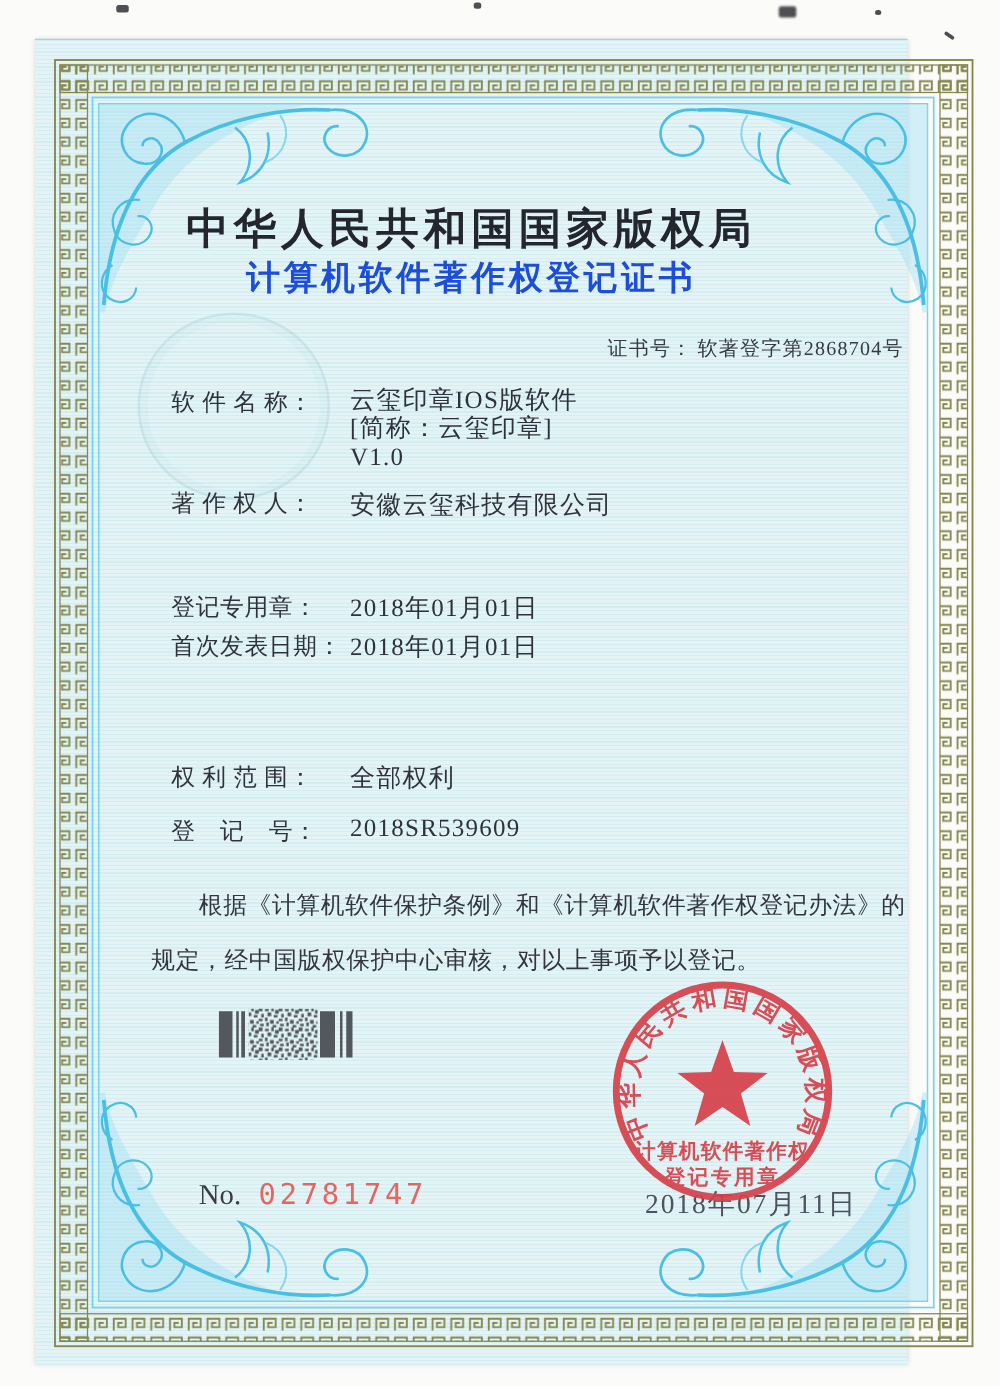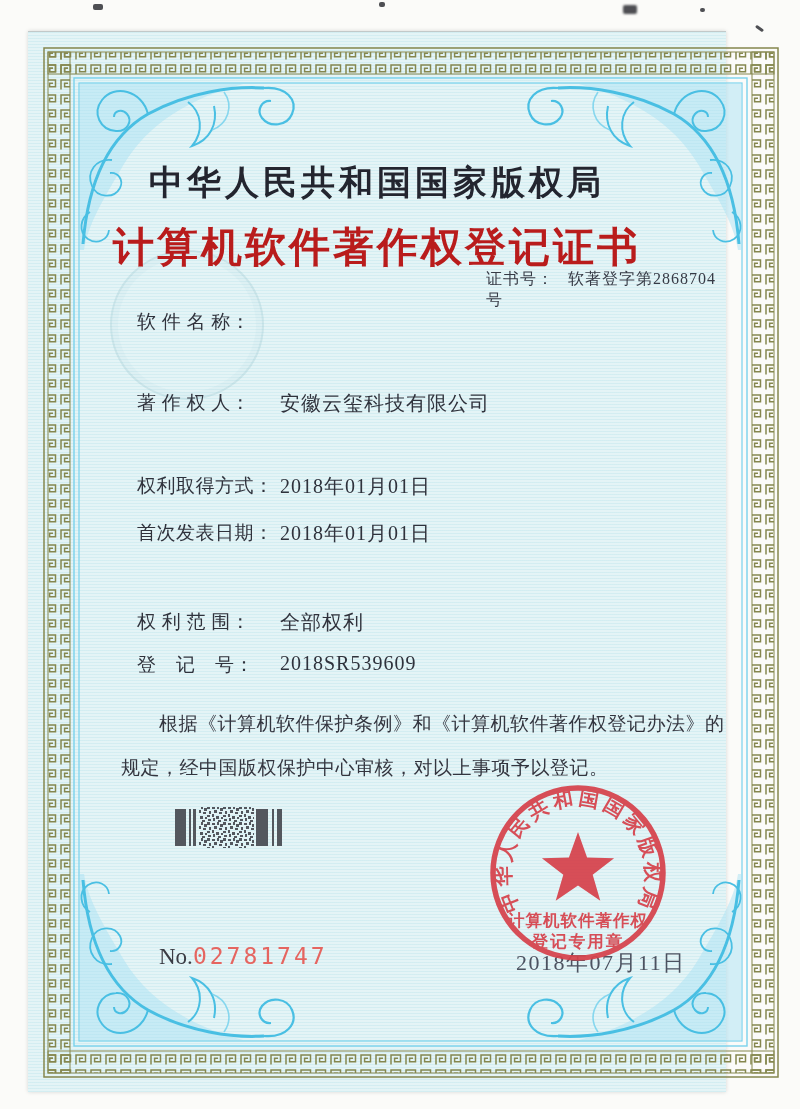--- a/index.html
+++ b/index.html
@@ -9,34 +9,34 @@
   .speck{position:absolute;background:#23242a;border-radius:2px;opacity:.8;}
   .paper{position:absolute;left:28px;top:31px;width:698px;height:1060px;
          background:#e4f4f6;border-top:1px solid #c2c9c9;box-shadow:0 0 4px rgba(0,0,0,.15);}
   .paper::before{content:"";position:absolute;inset:0;pointer-events:none;
          background:repeating-linear-gradient(0deg, rgba(125,202,218,.16) 0 1px, rgba(255,255,255,0) 1px 3px);}
   .frame{position:absolute;left:0;top:0;}
   .emboss{position:absolute;left:82px;top:218px;width:150px;height:146px;border-radius:50%;
           border:2px solid rgba(150,195,205,.42);box-shadow:inset 0 0 0 6px rgba(160,200,210,.12);opacity:.75;}
   .title{position:absolute;left:0;right:0;text-align:center;color:#23252f;font-weight:700;}
   .authority{top:128px;font-size:34px;letter-spacing:4px;}
-  .certtitle{top:188px;font-size:41px;letter-spacing:3px;font-weight:800;color:#b91c1c;}
+  .certtitle{top:172px;font-size:27px;letter-spacing:3px;font-weight:800;color:#1d4ed8;}
   .certno{position:absolute;left:458px;top:237px;font-size:16px;color:#363a45;letter-spacing:1px;}
-  .certno .lbl{margin-right:14px;}
+  .certno .lbl{margin-right:4px;}
   .row{position:absolute;left:93px;right:30px;font-size:20px;color:#2f323c;}
   .flabel{display:inline-block;width:143px;font-size:19px;letter-spacing:0.5px;vertical-align:top;margin-left:16px;}
   .fvalue{display:inline-block;vertical-align:top;letter-spacing:1px;}
   .fvalue .vline{line-height:23px;}
   .stmt{position:absolute;font-size:19px;color:#33353f;letter-spacing:0.5px;white-space:nowrap;}
   .barcode{position:absolute;left:147px;top:774px;}
   .sealwrap{position:absolute;left:450px;top:741px;width:200px;height:200px;z-index:4;opacity:.92;}
   .issuedate{position:absolute;left:488px;top:916px;font-size:22px;color:#4c5260;letter-spacing:1.5px;z-index:3;}
   .serial{position:absolute;left:131px;top:911px;z-index:3;font-size:23px;color:#3a3c44;}
   .serial .num{font-family:"DejaVu Sans Mono","Liberation Mono",monospace;color:#e56560;
-               letter-spacing:3px;margin-left:0;font-size:23px;}
+               letter-spacing:3px;margin-left:14px;font-size:23px;}
 </style>
 </head>
 <body>
 
 <div class="page">
   <div class="speck" style="left:93px;top:4px;width:10px;height:6px;"></div>
   <div class="speck" style="left:379px;top:2px;width:6px;height:5px;"></div>
   <div class="speck" style="left:623px;top:5px;width:14px;height:9px;filter:blur(1px);"></div>
   <div class="speck" style="left:700px;top:8px;width:5px;height:4px;"></div>
   <div class="speck" style="left:755px;top:27px;width:9px;height:3px;transform:rotate(35deg);"></div>
@@ -79,30 +79,34 @@
     <div class="emboss"></div>
 
     <div class="title authority">中华人民共和国国家版权局</div>
     <div class="title certtitle">计算机软件著作权登记证书</div>
 
     <div class="certno">
       <span class="lbl">证书号：</span><span>软著登字第2868704号</span>
     </div>
 
     <div class="row" style="top:277px">
-      <span class="flabel">软 件 名 称：</span>
+      <span class="flabel">软 件 名 称：</span><span class="fvalue">
+        <div class="vline">云玺印章IOS版软件</div>
+        <div class="vline">[简称：云玺印章]</div>
+        <div class="vline">V1.0</div>
+      </span>
     </div>
 
     <div class="row" style="top:358px">
       <span class="flabel">著 作 权 人：</span><span class="fvalue">安徽云玺科技有限公司</span>
     </div>
     <div class="row" style="top:441px">
-      <span class="flabel">权利取得方式：</span><span class="fvalue">2018年01月01日</span>
+      <span class="flabel">登记专用章：</span><span class="fvalue">2018年01月01日</span>
     </div>
-    <div class="row" style="top:488px">
+    <div class="row" style="top:472px">
       <span class="flabel">首次发表日期：</span><span class="fvalue">2018年01月01日</span>
     </div>
     <div class="row" style="top:577px">
       <span class="flabel">权 利 范 围：</span><span class="fvalue">全部权利</span>
     </div>
     <div class="row" style="top:620px">
       <span class="flabel">登　记　号：</span><span class="fvalue">2018SR539609</span>
     </div>
 
     <div class="stmt" style="left:131px;top:679px">根据《计算机软件保护条例》和《计算机软件著作权登记办法》的</div>

